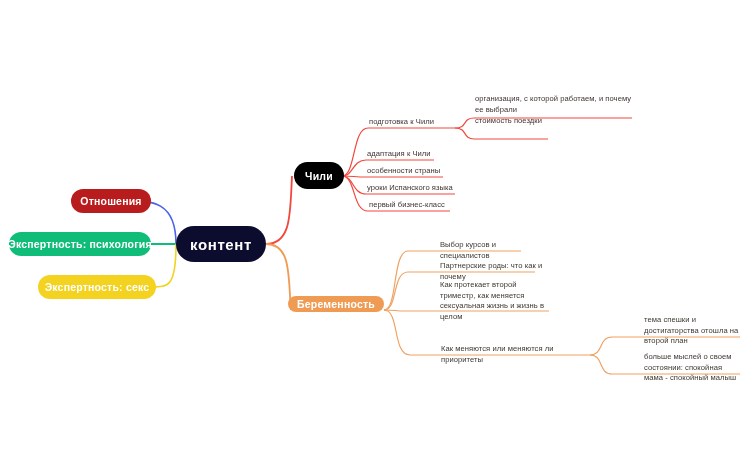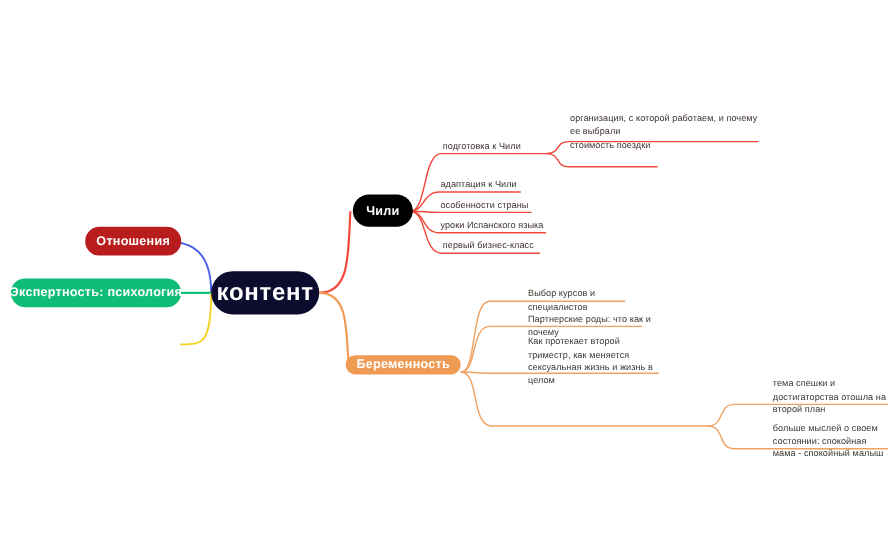--- a/index.html
+++ b/index.html
@@ -34,21 +34,21 @@
     display: flex;
     align-items: center;
     justify-content: center;
     border-radius: 999px;
     white-space: nowrap;
     letter-spacing: 0.2px;
   }
   .node-root {
     background: #0c0c2e;
     color: #ffffff;
-    font-size: 20px;
+    font-size: 15px;
     font-weight: bold;
     letter-spacing: 0.6px;
   }
   .node-pill {
     color: #ffffff;
     font-size: 10.5px;
     font-weight: bold;
   }
   .leaf {
     position: absolute;
@@ -99,20 +99,23 @@
   </div>
 
   <div class="node node-pill" style="left:71px; top:189px; width:80px; height:24px; background:#b91c1c;">
     <span>Отношения</span>
   </div>
 
   <div class="node node-pill" style="left:9px; top:232px; width:142px; height:24px; background:#0fbd78;">
     <span>Экспертность: психология</span>
   </div>
 
+  <div class="node node-pill" style="left:38px; top:275px; width:118px; height:24px; background:#f3d220;">
+    <span>Экспертность: секс</span>
+  </div>
 
   <div class="node node-pill" style="left:294px; top:162px; width:50px; height:27px; background:#000000;justify-content:center;">
     <span>Чили</span>
   </div>
 
   <div class="leaf leaf-red" style="left:369px; top:117px; width:90px;">
     <span>подготовка к Чили</span>
   </div>
 
   <div class="leaf leaf-red" style="left:475px; top:94px; width:160px;">
@@ -148,20 +151,23 @@
   </div>
 
   <div class="leaf leaf-orange" style="left:409px; top:261px; width:140px;">
     <span>Партнерские роды: что как и почему</span>
   </div>
 
   <div class="leaf leaf-orange" style="left:409px; top:280px; width:140px;">
     <span>Как протекает второй триместр, как меняется сексуальная жизнь и жизнь в целом</span>
   </div>
 
+  <div class="leaf leaf-orange" style="left:410px; top:344px; width:180px;">
+    <span>Как меняются или меняются ли приоритеты</span>
+  </div>
 
   <div class="leaf leaf-orange" style="left:613px; top:315px; width:130px;">
     <span>тема спешки и достигаторства отошла на второй план</span>
   </div>
 
   <div class="leaf leaf-orange" style="left:613px; top:352px; width:130px;">
     <span>больше мыслей о своем состоянии: спокойная мама - спокойный малыш</span>
   </div>
 
 </div>

